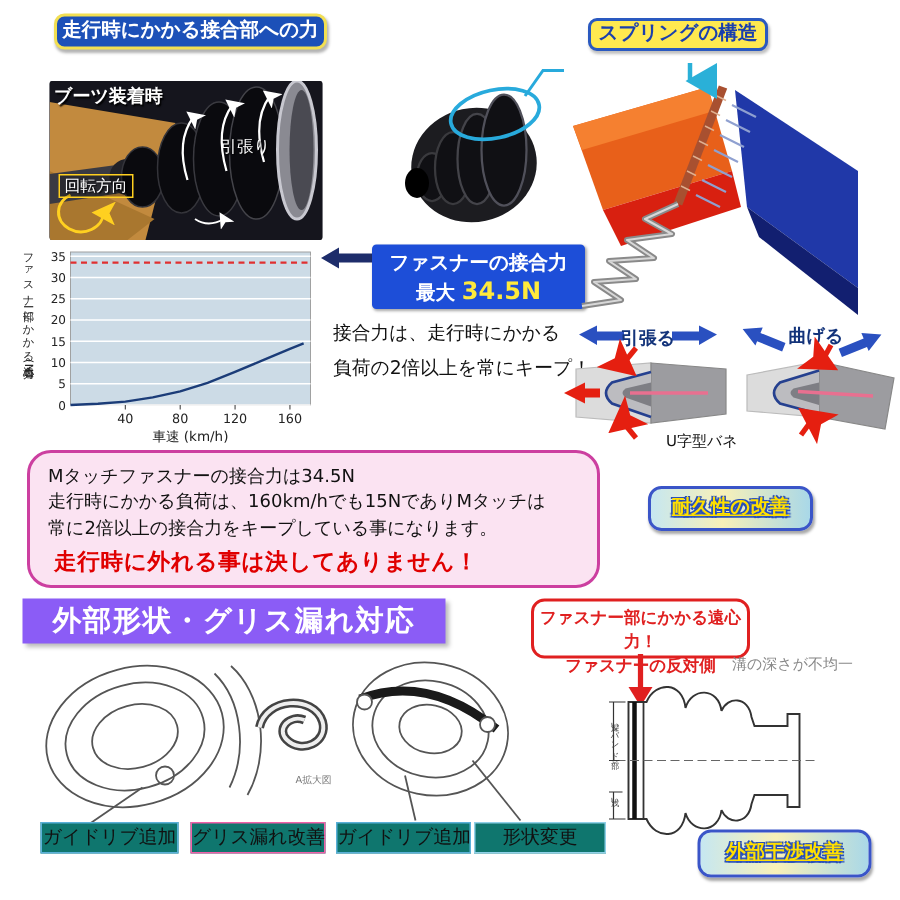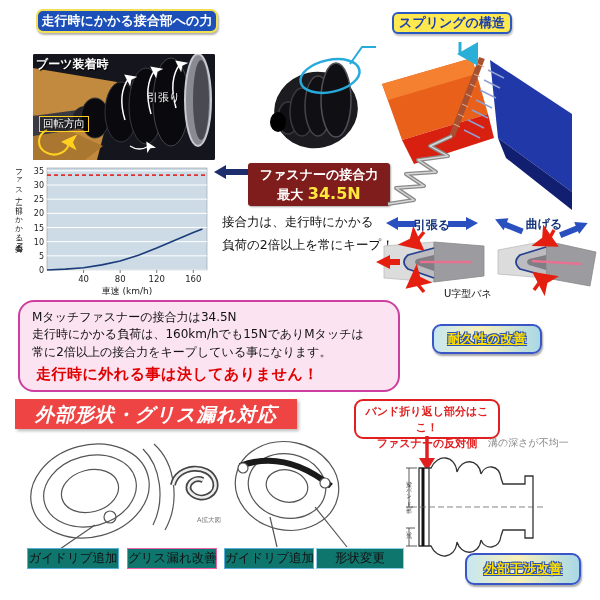--- a/index.html
+++ b/index.html
@@ -11,36 +11,36 @@
                box-shadow:1px 2px 2px rgba(0,0,0,.3);}
   .banner-yellow{background:#ffe94f;border:2px solid #2a59c0;border-radius:6px;color:#1a3fae;
                font-weight:bold;font-size:13px;text-align:center;line-height:18px;
                box-shadow:1px 2px 2px rgba(0,0,0,.25);}
   .photo{background:#15151d;overflow:hidden;border-radius:2px;}
   .photo-caption{color:#fff;font-size:12px;font-weight:bold;text-shadow:1px 1px 1px #000;}
   .photo-label{color:#fff;font-size:11px;text-shadow:1px 1px 1px #000;}
   .rot-box{border:1px solid #ffd020;color:#fff;font-size:10.5px;padding:0 3px;
            background:rgba(0,0,0,.25);text-shadow:1px 1px 1px #000;}
   .ylabel-vert{writing-mode:vertical-rl;font-size:7.5px;color:#222;letter-spacing:.5px;line-height:1;}
-  .annot-box{background:#7f1d1d;border-radius:3px;color:#fff;text-align:center;
+  .annot-box{background:#1d4ed8;border-radius:3px;color:#fff;text-align:center;
              box-shadow:1px 1px 2px rgba(0,0,0,.35);}
   .annot-l1{font-size:13px;font-weight:bold;padding-top:3px;}
   .annot-l2{font-size:13px;font-weight:bold;}
   .annot-val{color:#ffe93c;font-size:16px;font-weight:bold;}
   .cap-line{font-size:12.5px;color:#111;white-space:nowrap;}
   .pink-box{background:#fbe3f2;border:2.5px solid #cc3fa0;border-radius:16px;padding:7px 12px;}
   .pink-line{font-size:12px;color:#111;line-height:1.45;white-space:nowrap;}
   .pink-highlight{font-size:15px;color:#e00000;font-weight:bold;margin-top:4px;margin-left:4px;
                   letter-spacing:.5px;white-space:nowrap;}
   .badge{background:linear-gradient(90deg,#c6e7f1,#f8f0b8 45%,#a9d8e8);border:2px solid #3a55c8;
          border-radius:9px;text-align:center;font-weight:bold;font-size:13px;color:#ffdf00;
          text-shadow:-1px -1px 0 #2a50b8,1px -1px 0 #2a50b8,-1px 1px 0 #2a50b8,1px 1px 0 #2a50b8;
          box-shadow:1px 2px 2px rgba(0,0,0,.35);text-decoration:underline;}
-  .heading-dark{background:#ef4444;color:#fff;font-weight:bold;font-size:19px;text-align:center;
-                letter-spacing:1px;line-height:30px;box-shadow:2px 2px 3px #bbb;font-style:italic;}
+  .heading-dark{background:#8b5cf6;color:#fff;font-weight:bold;font-size:19px;text-align:center;
+                letter-spacing:1px;line-height:30px;box-shadow:2px 2px 3px #bbb;}
   .red-callout{background:#fff;border:2px solid #e02020;border-radius:9px;color:#e02020;
                font-weight:bold;font-size:11px;text-align:center;line-height:1.45;padding-top:3px;}
   .note-gray{font-size:10px;color:#888;white-space:nowrap;}
   .tiny-gray{font-size:6.5px;color:#777;}
   .dim-vert{writing-mode:vertical-rl;font-size:5.5px;color:#444;line-height:1;}
   .label-box{background:#0f766e;border:1.5px solid #5ab0d8;font-size:12.5px;color:#111;
              text-align:center;line-height:17px;white-space:nowrap;}
   .label-box.pink{border-color:#f060a8;}
   .label-box.lightblue{border-color:#8fd0e8;}
 </style>
@@ -217,21 +217,21 @@
     <div class="pink-line">走行時にかかる負荷は、160km/hでも15NでありMタッチは</div>
     <div class="pink-line">常に2倍以上の接合力をキープしている事になります。</div>
     <div class="pink-highlight">走行時に外れる事は決してありません！</div>
   </div>
 
   <div class="abs badge" style="left:432px;top:324px;width:106px;height:26px;line-height:26px;">耐久性の改善</div>
 
   <div class="abs heading-dark" style="left:15px;top:399px;width:282px;height:30px;">外部形状・グリス漏れ対応</div>
 
   <div class="abs red-callout" style="left:354px;top:399px;width:142px;height:33px;">
-    <div>バンド折り返し部分はここ！</div>
+    <div>ファスナー部にかかる遠心力！</div>
     <div>ファスナーの反対側</div>
   </div>
   <svg class="abs" style="left:416px;top:436px;" width="22" height="36">
     <line x1="11" y1="0" x2="11" y2="22" stroke="#e02020" stroke-width="3.5"></line>
     <polygon points="3,22 19,22 11,35" fill="#e02020"></polygon>
   </svg>
 
   <div class="abs note-gray" style="left:488px;top:436px;">溝の深さが不均一</div>
 
   <svg class="abs" style="left:15px;top:433px;" width="392" height="120">

